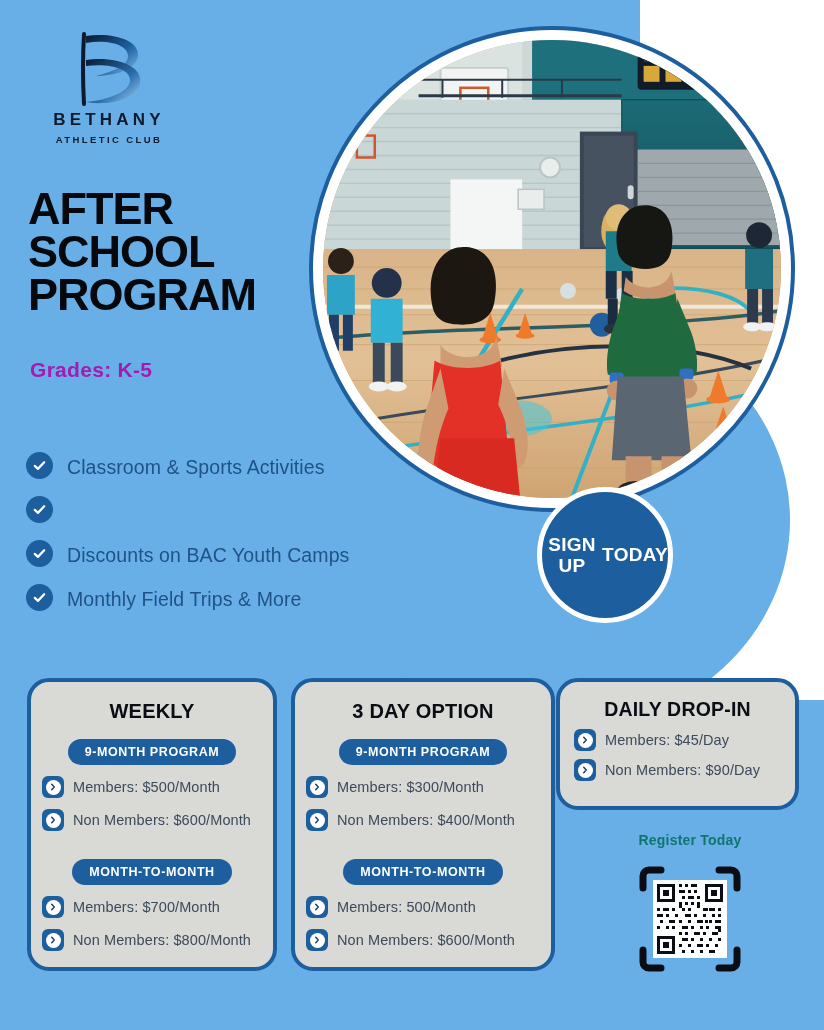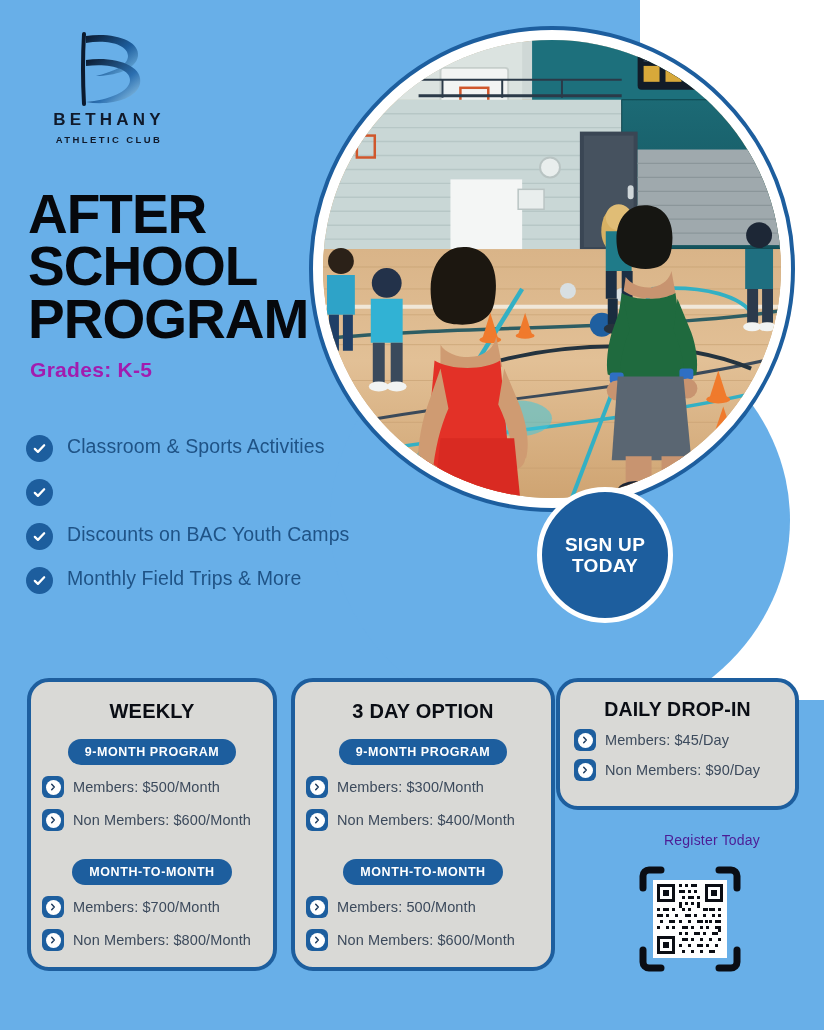--- a/index.html
+++ b/index.html
@@ -41,33 +41,33 @@
     color:#101a2b; margin-top:2px;
   }
   .logo-sub {
     font-size:9.5px; font-weight:700; letter-spacing:2.4px;
     color:#101a2b; margin-top:4px;
   }
 
   
   .headline {
     position:absolute; left:28px; top:188px;
-    font-size:55px; line-height:0.95; font-weight:800;
+    font-size:45px; line-height:0.95; font-weight:800;
     letter-spacing:-1px; color:#06080c;
   }
   .headline div { white-space:nowrap; }
   .grades {
     position:absolute; left:30px; top:358px;
     font-size:21px; font-weight:700; letter-spacing:0.3px; color:#a21caf;
   }
 
   
   .features { position:absolute; left:26px; top:435px; width:400px; }
   .feature {
-    display:flex; align-items:flex-start; gap:14px; height:44px;
+    display:flex; align-items:flex-end; gap:14px; height:44px;
   }
   .check-badge {
     width:27px; height:27px; border-radius:50%;
     background:#1d5e9e; flex:0 0 27px;
     display:flex; align-items:center; justify-content:center;
   }
   .check-badge svg { width:15px; height:15px; display:block; }
   .feature-label {
     font-size:19.5px; color:#1f5386; letter-spacing:0.1px; white-space:nowrap;
   }
@@ -83,21 +83,21 @@
     width:100%; height:100%; border-radius:50%; overflow:hidden;
     position:relative; background:#c8a87a;
   }
   .photo svg { position:absolute; inset:0; width:100%; height:100%; }
 
   
   .signup {
     position:absolute; left:537px; top:487px;
     width:136px; height:136px; border-radius:50%;
     background:#1d5e9e; border:5px solid #ffffff;
-    display:flex; flex-direction:column; align-items:center; justify-content:center;
+    display:flex; flex-direction:row; align-items:center; justify-content:center;
     color:#fff; font-weight:800; font-size:19px; line-height:1.12;
     letter-spacing:0.3px; text-align:center;
   }
 
   
   .cards { position:absolute; left:0; top:678px; width:824px; height:300px; }
   .card {
     position:absolute; background:#d9d9d6;
     border:4px solid #1d5e9e; border-radius:22px;
   }
@@ -130,21 +130,21 @@
   }
   .arrow-badge .inner {
     width:15px; height:15px; border-radius:50%; background:#fff;
     display:flex; align-items:center; justify-content:center;
   }
   .arrow-badge svg { width:8px; height:8px; display:block; }
   .price-label { font-size:14.5px; color:#3c4a5c; letter-spacing:0.1px; white-space:nowrap; }
 
   
   .qr-block { position:absolute; left:620px; top:832px; width:140px; text-align:center; }
-  .qr-title { font-size:14px; font-weight:400; color:#4c1d95; letter-spacing:0.2px;text-align:right; }
+  .qr-title { font-size:14px; font-weight:700; color:#0f766e; letter-spacing:0.2px; }
   .qr-frame { position:relative; width:122px; height:122px; margin:10px auto 0; }
   .qr-frame svg { display:block; width:122px; height:122px; }
 </style>
 </head>
 <body>
 
 <div class="poster">
 
   <div class="bg-blue"></div>
   <div class="bg-white-right"></div>

